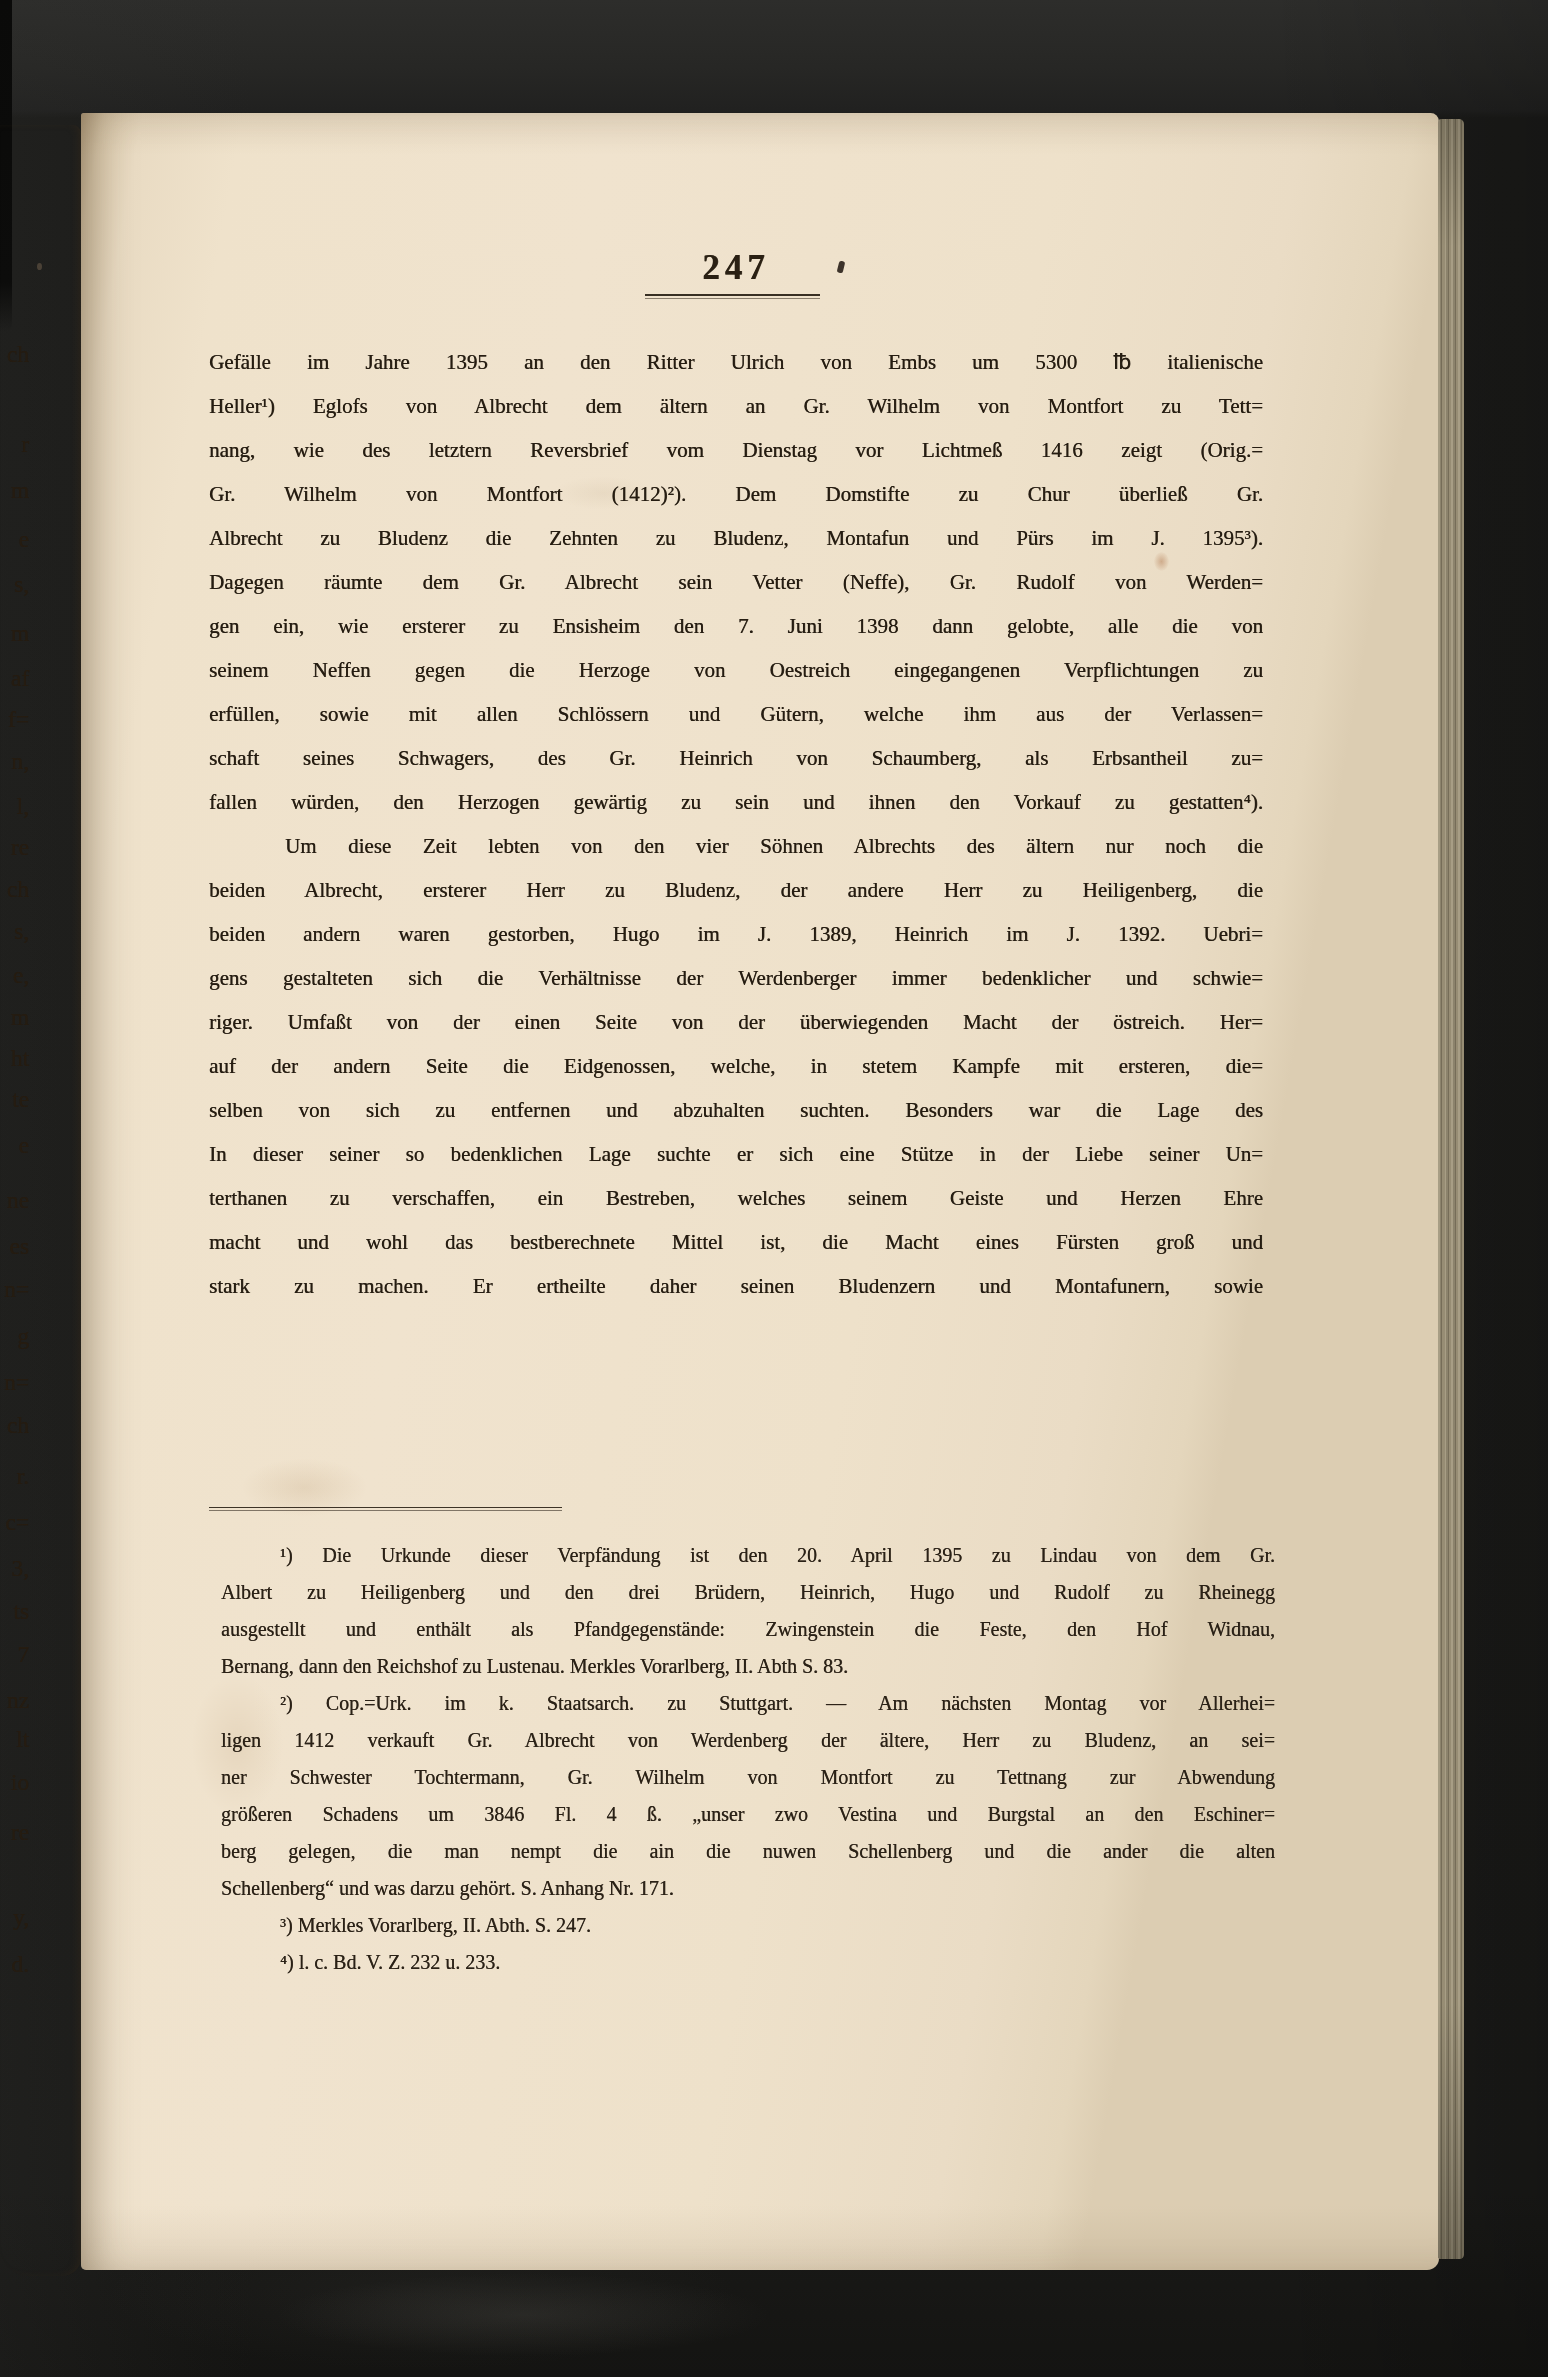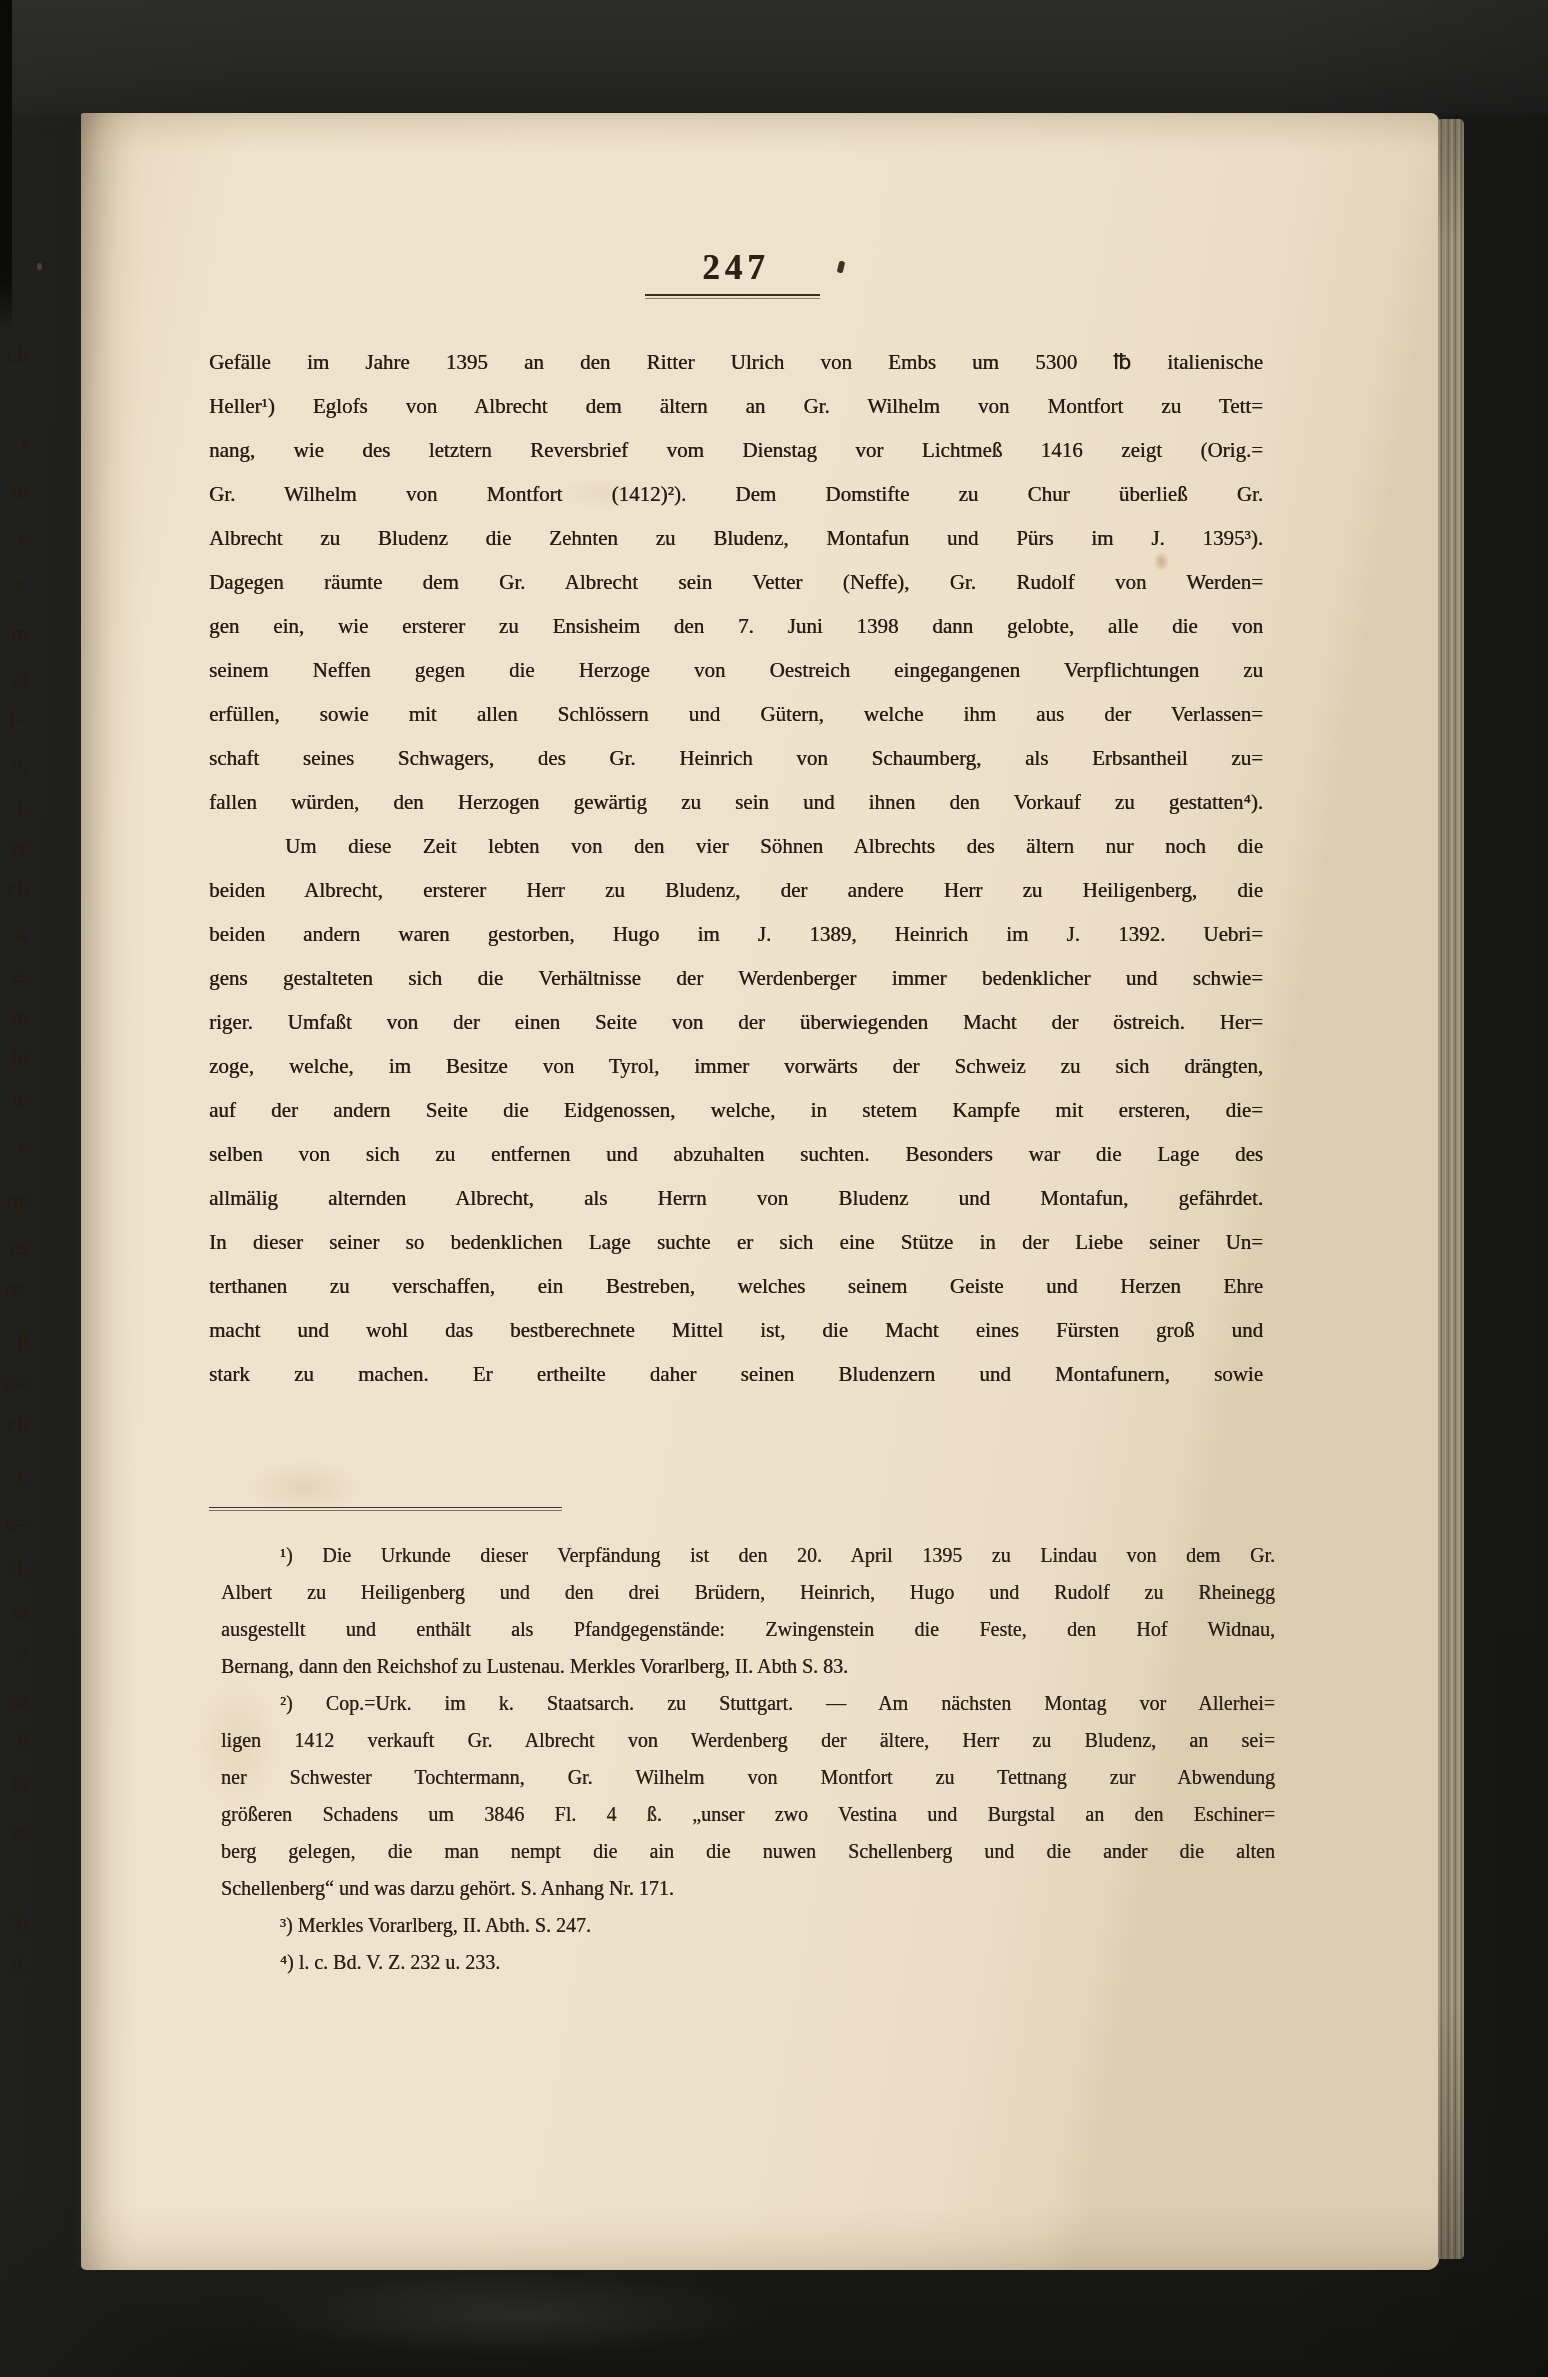--- a/index.html
+++ b/index.html
@@ -166,24 +166,22 @@
         <div class="bline">gen ein, wie ersterer zu Ensisheim den 7. Juni 1398 dann gelobte, alle die von</div>
         <div class="bline">seinem Neffen gegen die Herzoge von Oestreich eingegangenen Verpflichtungen zu</div>
         <div class="bline">erfüllen, sowie mit allen Schlössern und Gütern, welche ihm aus der Verlassen=</div>
         <div class="bline">schaft seines Schwagers, des Gr. Heinrich von Schaumberg, als Erbsantheil zu=</div>
         <div class="bline">fallen würden, den Herzogen gewärtig zu sein und ihnen den Vorkauf zu gestatten⁴).</div>
         <div class="bline indent">Um diese Zeit lebten von den vier Söhnen Albrechts des ältern nur noch die</div>
         <div class="bline">beiden Albrecht, ersterer Herr zu Bludenz, der andere Herr zu Heiligenberg, die</div>
         <div class="bline">beiden andern waren gestorben, Hugo im J. 1389, Heinrich im J. 1392.  Uebri=</div>
         <div class="bline">gens gestalteten sich die Verhältnisse der Werdenberger immer bedenklicher und schwie=</div>
         <div class="bline">riger.  Umfaßt von der einen Seite von der überwiegenden Macht der östreich. Her=</div>
-        <div class="bline">zoge, welche, im Besitze von Tyrol, immer vorwärts der Schweiz zu sich drängten,</div>
         <div class="bline">auf der andern Seite die Eidgenossen, welche, in stetem Kampfe mit ersteren, die=</div>
         <div class="bline">selben von sich zu entfernen und abzuhalten suchten.  Besonders war die Lage des</div>
-        <div class="bline">allmälig alternden Albrecht, als Herrn von Bludenz und Montafun, gefährdet.</div>
         <div class="bline">In dieser seiner so bedenklichen Lage suchte er sich eine Stütze in der Liebe seiner Un=</div>
         <div class="bline">terthanen zu verschaffen, ein Bestreben, welches seinem Geiste und Herzen Ehre</div>
         <div class="bline">macht und wohl das bestberechnete Mittel ist, die Macht eines Fürsten groß und</div>
         <div class="bline">stark zu machen.  Er ertheilte daher seinen Bludenzern und Montafunern, sowie</div>
       </div>
 
     <div class="fn-rule"></div>
 
     <div class="footnotes" id="footnotes">
         <div class="fline indent">¹) Die Urkunde dieser Verpfändung ist den 20. April 1395 zu Lindau von dem Gr.</div>

